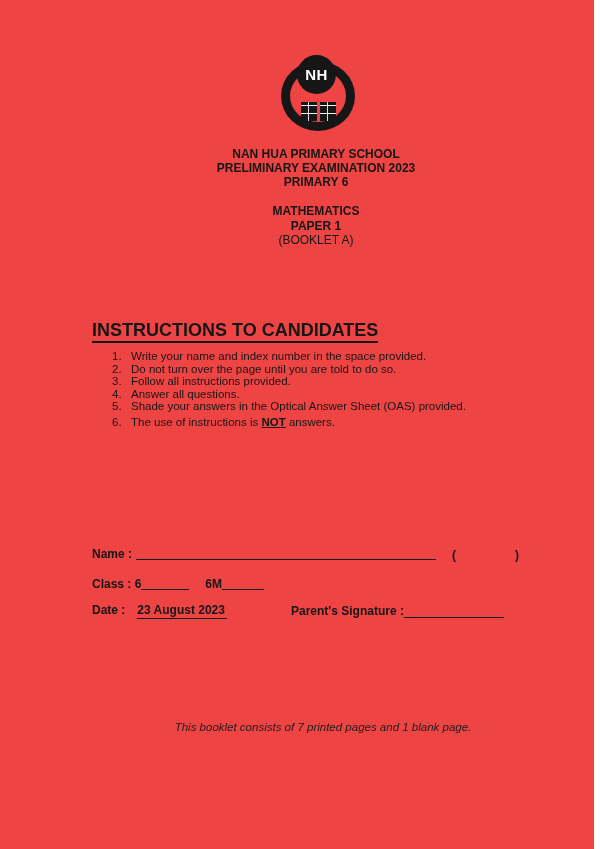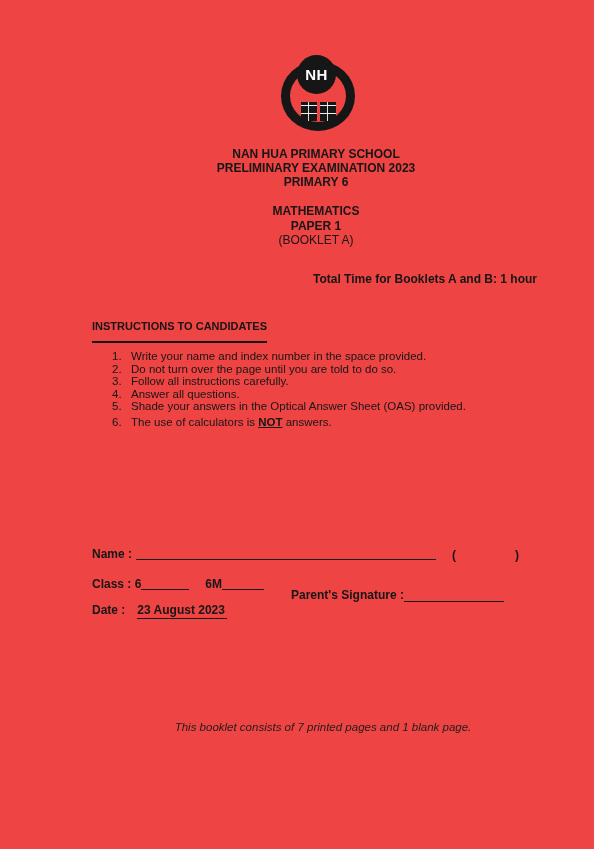--- a/index.html
+++ b/index.html
@@ -27,40 +27,40 @@
          font-weight:bold; font-size:12px; line-height:14px; }
   .hdr-top { top:147px; }
   .hdr-sub { top:204px; line-height:14.5px; }
   .booklet { font-weight:normal; }
 
   .total-time { position:absolute; top:272px; left:0; width:537px; text-align:right;
                 font-weight:bold; font-size:12px; }
 
   
   .instr-heading { position:absolute; left:92px; top:320px; font-weight:bold;
-                   font-size:11px; border-bottom:2px solid #161616; padding-bottom:9px; }
+                   font-size:18px; border-bottom:2px solid #161616; padding-bottom:0; }
   .instr-list { position:absolute; left:92px; top:350px; width:450px;
                 font-size:11.5px; line-height:12.6px; }
   .instr-row { display:flex; padding-left:20px; }
   .instr-row.last { margin-top:3px; }
   .instr-num { width:19px; flex:none; }
   .instr-txt { flex:1; }
   .em-not { font-weight:bold; text-decoration:underline; }
 
   
   .field-row { position:absolute; left:92px; font-weight:bold; font-size:12px;
                display:flex; align-items:flex-start; height:15px; }
   .fill-line { border-bottom:1.6px solid #161616; height:13px; flex:none; }
   .row-name  { top:547px; width:440px; }
   .row-class { top:577px; }
   .row-date  { top:603px; width:440px; }
   .paren-open  { position:absolute; left:360px; bottom:0; }
   .paren-close { position:absolute; left:423px; bottom:0; }
   .date-value { border-bottom:1.6px solid #161616; margin-left:12px; padding:0 2px 1px 0; }
-  .sig-group { position:absolute; left:183px; bottom:16px; display:flex; align-items:flex-end; height:15px;padding-left:16px; }
+  .sig-group { position:absolute; left:183px; bottom:0; display:flex; align-items:flex-end; height:15px;padding-left:16px; }
 
   
   .footer-note { position:absolute; top:721px; left:23px; width:600px; text-align:center;
                  font-style:italic; font-size:11.5px; color:#1d1d1d; }
 </style>
 </head>
 <body>
 
 <div class="page">
 
@@ -79,48 +79,47 @@
     <div>PRELIMINARY EXAMINATION 2023</div>
     <div>PRIMARY 6</div>
   </div>
 
   <div class="hdr hdr-sub">
     <div>MATHEMATICS</div>
     <div>PAPER 1</div>
     <div class="booklet">(BOOKLET A)</div>
   </div>
 
-  <div class="total-time">Total Time for Booklets A and B: 1 hour</div>
 
   <div class="instr-heading">INSTRUCTIONS TO CANDIDATES</div>
 
   <div class="instr-list">
     <div class="instr-row">
       <span class="instr-num">1.</span>
       <span class="instr-txt">Write your name and index number in the space provided.</span>
     </div>
     <div class="instr-row">
       <span class="instr-num">2.</span>
       <span class="instr-txt">Do not turn over the page until you are told to do so.</span>
     </div>
     <div class="instr-row">
       <span class="instr-num">3.</span>
-      <span class="instr-txt">Follow all instructions carefully.</span>
+      <span class="instr-txt">Follow all instructions provided.</span>
     </div>
     <div class="instr-row">
       <span class="instr-num">4.</span>
       <span class="instr-txt">Answer all questions.</span>
     </div>
     <div class="instr-row">
       <span class="instr-num">5.</span>
       <span class="instr-txt">Shade your answers in the Optical Answer Sheet (OAS) provided.</span>
     </div>
     <div class="instr-row last">
       <span class="instr-num">6.</span>
-      <span class="instr-txt"><span>The use of calculators is </span><span class="em-not">NOT</span><span> answers.</span></span>
+      <span class="instr-txt"><span>The use of instructions is </span><span class="em-not">NOT</span><span> answers.</span></span>
     </div>
   </div>
 
   <div class="field-row row-name">
     <span>Name :</span>
     <span class="fill-line" style="width:300px; margin-left:4px;"></span>
     <span class="paren-open">(</span>
     <span class="paren-close">)</span>
   </div>
 

